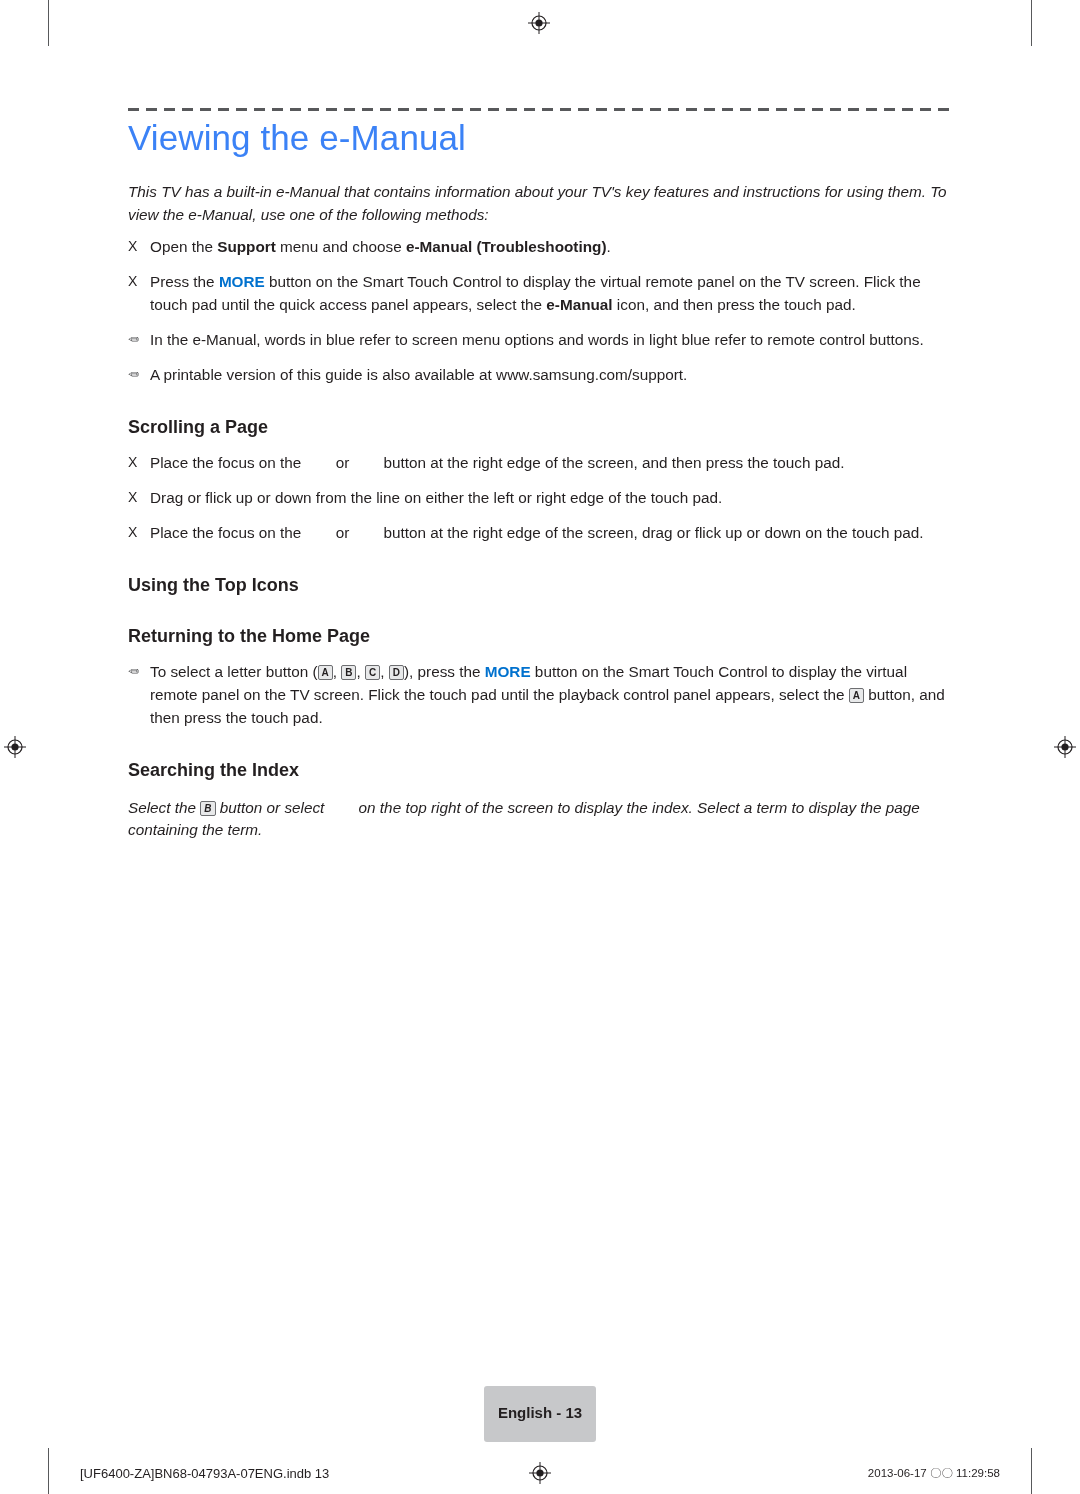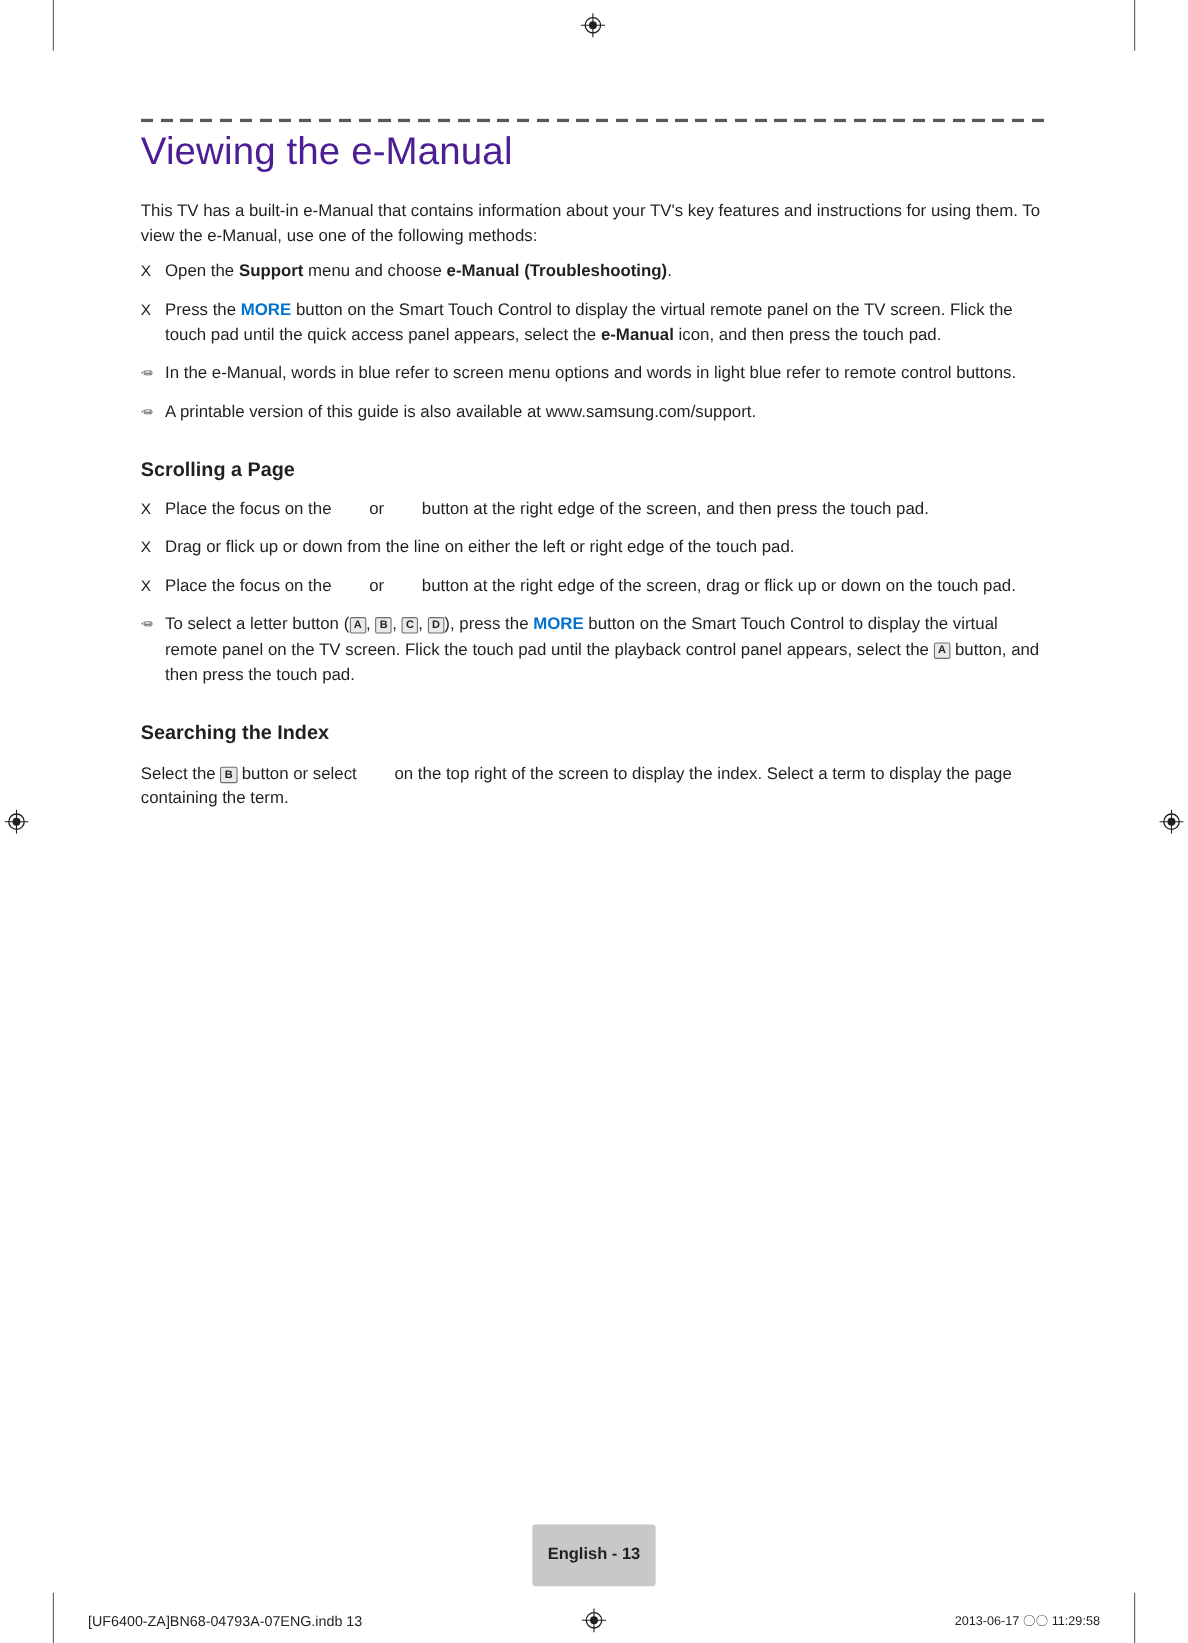--- a/index.html
+++ b/index.html
@@ -43,34 +43,35 @@
     height: 3px;
     width: 100%;
     background-image: repeating-linear-gradient(to right, #58595b 0 11px, transparent 11px 18px);
     margin-bottom: 6px;
   }
   h1.title {
     font-size: 35px;
     font-weight: 400;
     line-height: 1.2;
     margin: 6px 0 22px 0;
-    color: #4c1d95;
+    color: #3b82f6;
     letter-spacing: 0.1px;
   }
   h2.section {
     font-size: 18px;
     font-weight: bold;
     margin: 30px 0 14px 0;
     color: #231f20;
   }
   p.para {
     font-size: 15.3px;
     line-height: 1.48;
     margin: 16px 0 10px 0;
     color: #231f20;
+    font-style: italic;
   }
   .bullet-row {
     display: flex;
     align-items: flex-start;
     margin: 0 0 12px 0;
     font-size: 15.3px;
     line-height: 1.5;
   }
   .bullet-row .bullet {
     flex: 0 0 auto;
@@ -215,20 +216,22 @@
           <span class="btext">Place the focus on the <span class="ghost"></span>or <span class="ghost"></span>button at the right edge of the screen, and then press the touch pad.</span>
         </div>
         <div class="bullet-row">
           <span class="bullet">X</span>
           <span class="btext">Drag or flick up or down from the line on either the left or right edge of the touch pad.</span>
         </div>
         <div class="bullet-row">
           <span class="bullet">X</span>
           <span class="btext">Place the focus on the <span class="ghost"></span>or <span class="ghost"></span>button at the right edge of the screen, drag or flick up or down on the touch pad.</span>
         </div>
+        <h2 class="section">Using the Top Icons</h2>
+        <h2 class="section">Returning to the Home Page</h2>
         <div class="bullet-row">
           <span class="bullet"><span class="note-icon">✏</span></span>
           <span class="btext">To select a letter button (<span class="keycap">A</span>, <span class="keycap">B</span>, <span class="keycap">C</span>, <span class="keycap">D</span>), press the <span class="more">MORE</span> button on the Smart Touch Control to display the virtual remote panel on the TV screen. Flick the touch pad until the playback control panel appears, select the <span class="keycap">A</span> button, and then press the touch pad.</span>
         </div>
         <h2 class="section">Searching the Index</h2>
         <p class="para">Select the <span class="keycap">B</span> button or select <span class="ghost"></span>on the top right of the screen to display the index. Select a term to display the page containing the term.</p>
       </div>
   </div>
 
   <div class="pagetab">

